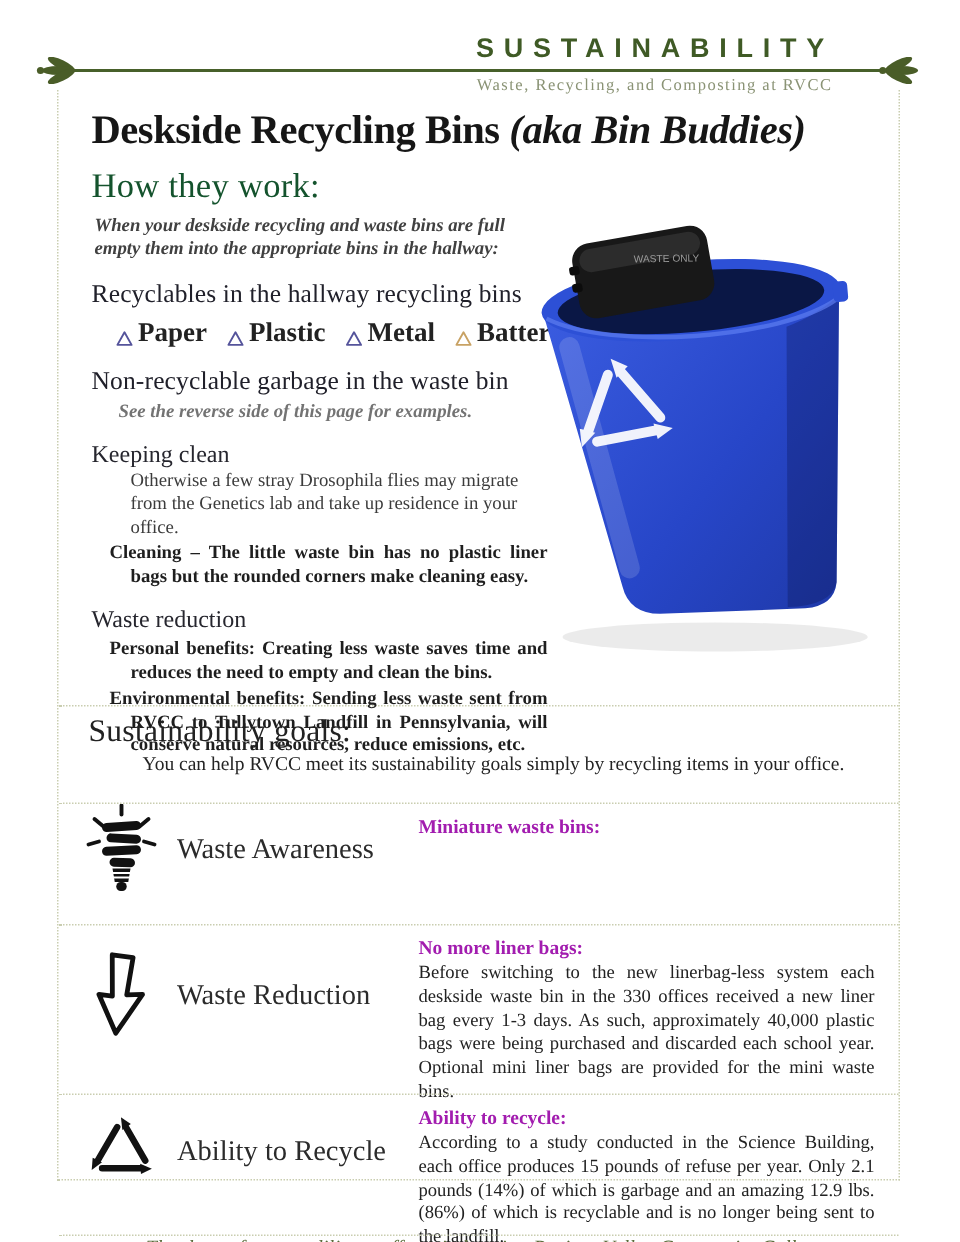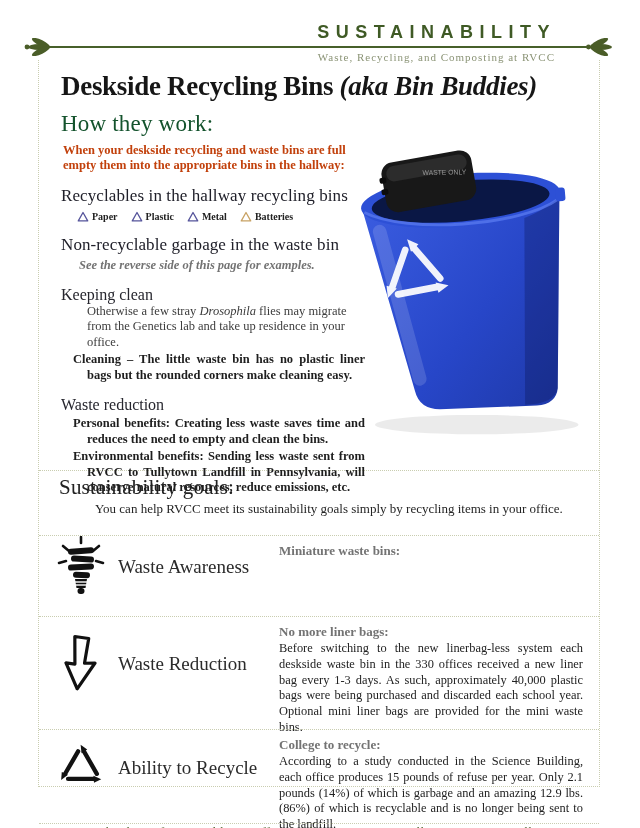--- a/index.html
+++ b/index.html
@@ -21,49 +21,49 @@
            display:flex;flex-direction:column;gap:18px;}
   .sec{box-sizing:border-box;}
   .sec + .sec{border-top:1px dotted #c9cdb0;}
 
   
   .s1{height:392px;position:relative;padding:12px 0 0 22px;}
   .doc-title{font-size:27px;font-weight:bold;line-height:1.1;letter-spacing:-0.3px;color:#161616;}
   .doc-title .it{font-style:italic;}
   .left-col{width:304px;}
   .how-heading{font-size:23px;color:#14532d;margin-top:9px;letter-spacing:0.2px;}
-  .how-intro{font-size:12.5px;font-weight:bold;margin:6px 0 0 2px;line-height:1.25;color:#c2410c;}
+  .how-intro{font-size:12.5px;font-weight:bold;font-style:italic;margin:6px 0 0 2px;line-height:1.25;color:#404040;}
   .sub-head{font-size:17px;color:#20202a;margin-top:12px;letter-spacing:0.1px;}
   .materials{display:flex;gap:13px;margin:5px 0 0 16px;align-items:center;}
-  .mat{display:flex;align-items:center;gap:3px;font-size:10px;font-weight:bold;color:#222;}
+  .mat{display:flex;align-items:flex-end;gap:3px;font-size:18px;font-weight:bold;color:#222;}
   .tri{display:inline-block;}
   .nonrec-note{font-size:12.5px;font-weight:bold;font-style:italic;margin:3px 0 0 18px;color:#737373;}
   .group-head{font-size:16px;color:#26262e;margin-top:13px;}
   .b1{margin:2px 0 0 12px;font-size:12.5px;line-height:1.24;}
   .bold{font-weight:bold;}
   .b2{margin:0 0 0 26px;font-size:12.5px;line-height:1.24;color:#3c3c3c;}
   .hang{padding-left:14px;text-indent:-14px;text-align:justify;width:278px;}
-  .b2 .species{font-style:italic;}
+  .b2 .species{}
 
   
   .bin-photo{position:absolute;top:68px;right:4px;width:252px;height:318px;}
 
   
   .s2{height:53px;padding:4px 0 0 20px;}
   .goals-heading{font-size:21px;color:#222;letter-spacing:0.2px;}
   .goals-intro{font-size:13px;margin:1px 0 0 36px;color:#242424;}
 
   
   .grow{display:flex;}
   .s3{height:82px;} .s4{height:95px;} .s5{height:76px;}
   .goal-left{width:224px;display:flex;align-items:center;padding-left:14px;gap:9px;flex:none;}
   .goal-icon{width:56px;display:flex;justify-content:center;align-items:center;flex:none;}
   .goal-label{font-size:19px;color:#2b2b2b;white-space:nowrap;}
   .goal-right{flex:1;padding:7px 16px 0 2px;}
-  .goal-title{font-size:13px;font-weight:bold;color:#737373;}
+  .goal-title{font-size:13px;font-weight:bold;color:#a21caf;}
   .goal-body{font-size:12.4px;line-height:1.27;text-align:justify;color:#222;margin-top:1px;}
   .recycle-glyph{color:#121212;}
 
   
   .s6{height:29px;display:flex;align-items:center;justify-content:center;}
   .footer-text{font-size:13.5px;font-style:italic;color:#5a6b3a;letter-spacing:0.2px;margin-left:48px;}
 </style>
 </head>
 <body>
 
@@ -235,21 +235,21 @@
     <div class="sec s5 grow">
       <div class="goal-left">
         <span class="goal-icon recycle-glyph">
           <svg width="52" height="52" viewBox="-36 -36 72 72">
             <use href="#recycle-sym" x="-36" y="-36" width="72" height="72"></use>
           </svg>
         </span>
         <span class="goal-label">Ability to Recycle</span>
       </div>
       <div class="goal-right">
-        <div class="goal-title">College to recycle:</div>
+        <div class="goal-title">Ability to recycle:</div>
         <div class="goal-body">According to a study conducted in the Science Building, each office produces 15 pounds of refuse per year. Only 2.1 pounds (14%) of which is garbage and an amazing 12.9 lbs. (86%) of which is recyclable and is no longer being sent to the landfill.</div>
       </div>
     </div>
 
     <div class="sec s6">
       <span class="footer-text">Thank you for your diligent efforts in keeping Raritan Valley Community College green.</span>
     </div>
 
   </div>
 </div>

